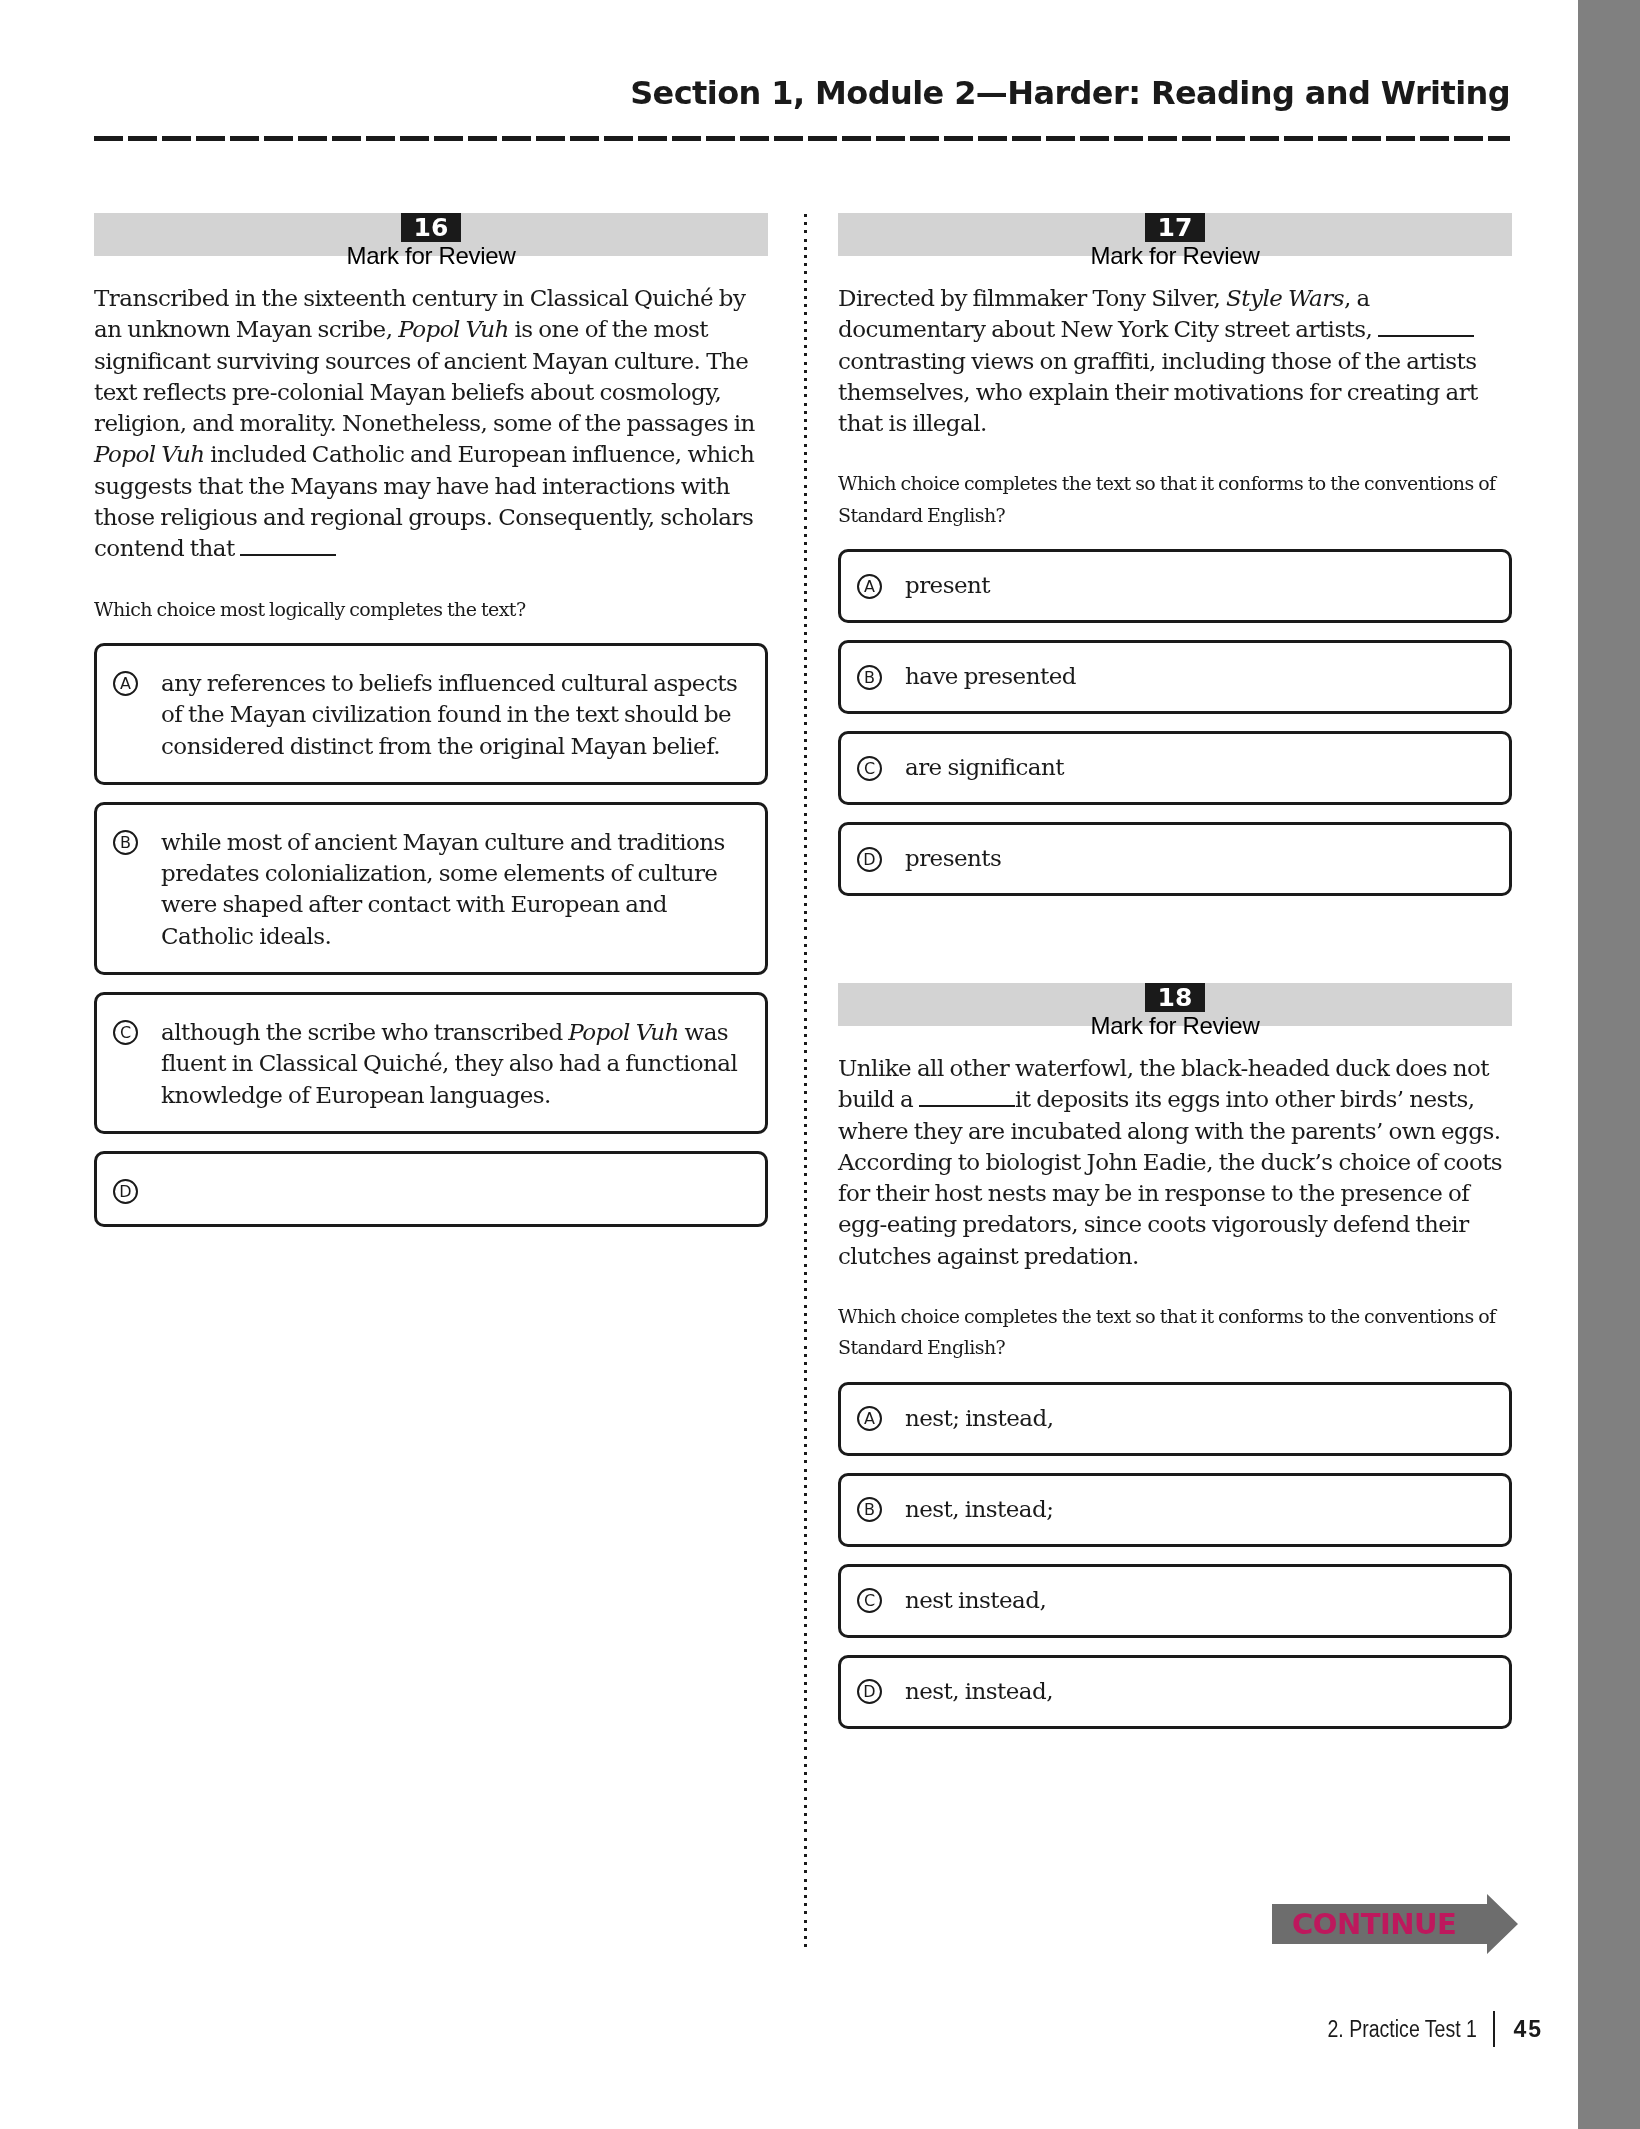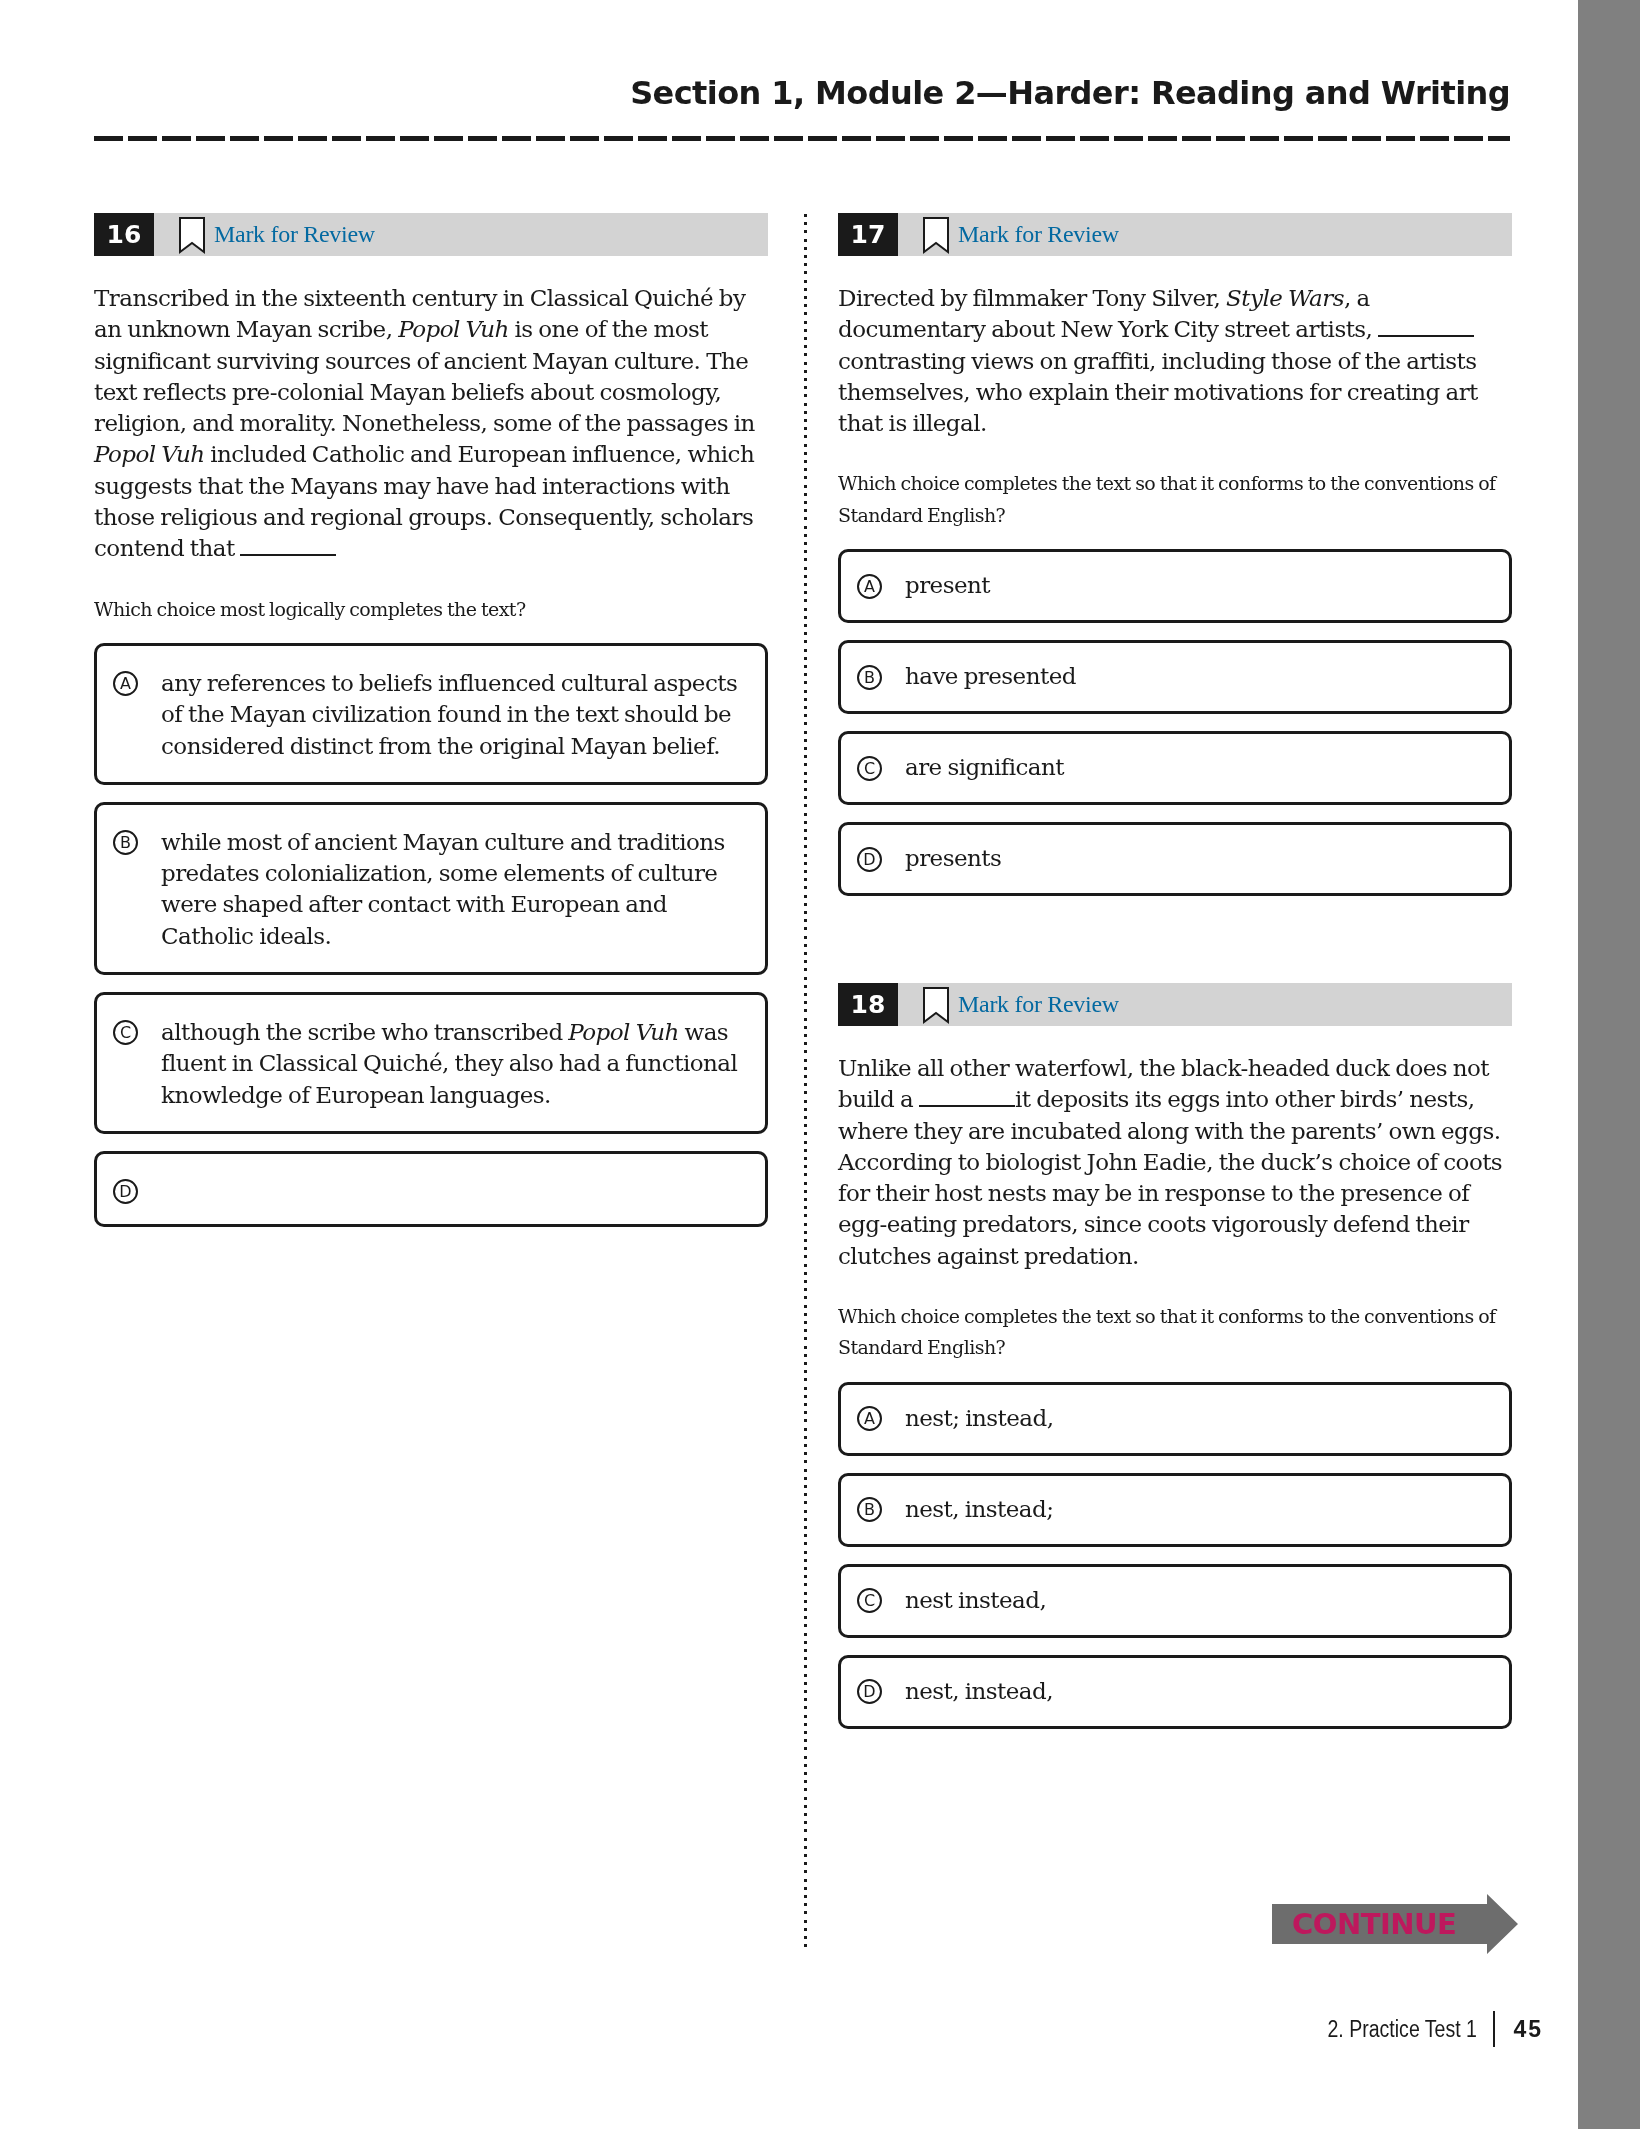--- a/index.html
+++ b/index.html
@@ -6,24 +6,24 @@
   body { width:1640px; height:2129px; background:#ffffff; position:relative; overflow:hidden; color:#1a1a1a; }
   .side-tab { position:absolute; left:1578px; top:0; width:62px; height:2129px; background:#808080; }
   .header-title { position:absolute; right:130px; top:74px; font-family:"DejaVu Sans", sans-serif; font-weight:bold; font-size:32px; letter-spacing:-0.6px; color:#1a1a1a; white-space:nowrap; }
   .header-rule { position:absolute; left:94px; top:136px; width:1416px; height:5px;
     background: repeating-linear-gradient(to right, #1a1a1a 0 29px, transparent 29px 34px); }
   .divider { position:absolute; left:804px; top:214px; width:3px; height:1738px;
     background: repeating-linear-gradient(to bottom, #1a1a1a 0 3px, transparent 3px 8.2px); }
   .col { position:absolute; width:674px; }
   .col-left { left:94px; top:213px; }
   .col-right { left:838px; top:213px; }
-  .q-header { display:flex; align-items:center; height:43px; background:#d3d3d3; }
+  .q-header { display:flex; align-items:center; height:43px; background:#d3d3d3;flex-direction:column; }
   .q-num { width:60px; height:43px; background:#1a1a1a; color:#fff; font-family:"DejaVu Sans", sans-serif; font-weight:bold; font-size:25px; display:flex; align-items:center; justify-content:center; }
   .bookmark { width:28px; height:38px; margin-left:24px; margin-right:8px; }
-  .mark-label { font-family:Liberation Serif, serif; font-size:24px; color:#0369a1; letter-spacing:-0.3px; }
+  .mark-label { font-family:Liberation Sans, sans-serif; font-size:24px; color:#000000; letter-spacing:-0.3px; }
   .passage { font-family:"DejaVu Serif", serif; font-size:23px; line-height:31.3px; margin-top:27px; letter-spacing:-0.55px; word-spacing:-1px; color:#1a1a1a; }
   .passage i { font-style:italic; }
   .blank { display:inline-block; width:96px; border-bottom:2px solid #1a1a1a; height:20px; vertical-align:baseline; }
   .prompt { font-family:"DejaVu Serif", serif; font-size:19px; line-height:31.3px; margin-top:29px; letter-spacing:-0.55px; word-spacing:-1px; }
   .choices { margin-top:18px; }
   .choice { border:3px solid #1a1a1a; border-radius:10px; display:flex; align-items:flex-start; box-sizing:border-box; margin-bottom:17px; }
   .choice-letter { flex:0 0 auto; width:25px; height:25px; border:2.5px solid #1a1a1a; border-radius:50%; font-family:"DejaVu Sans", sans-serif; font-size:16px; display:flex; align-items:center; justify-content:center; box-sizing:border-box; margin-right:23px; }
   .choice-text { font-family:"DejaVu Serif", serif; font-size:23px; line-height:31.3px; letter-spacing:-0.55px; word-spacing:-1px; }
   .choice.long { padding:22px 20px 20px 16px; }
   .choice.long .choice-letter { margin-top:3px; }

